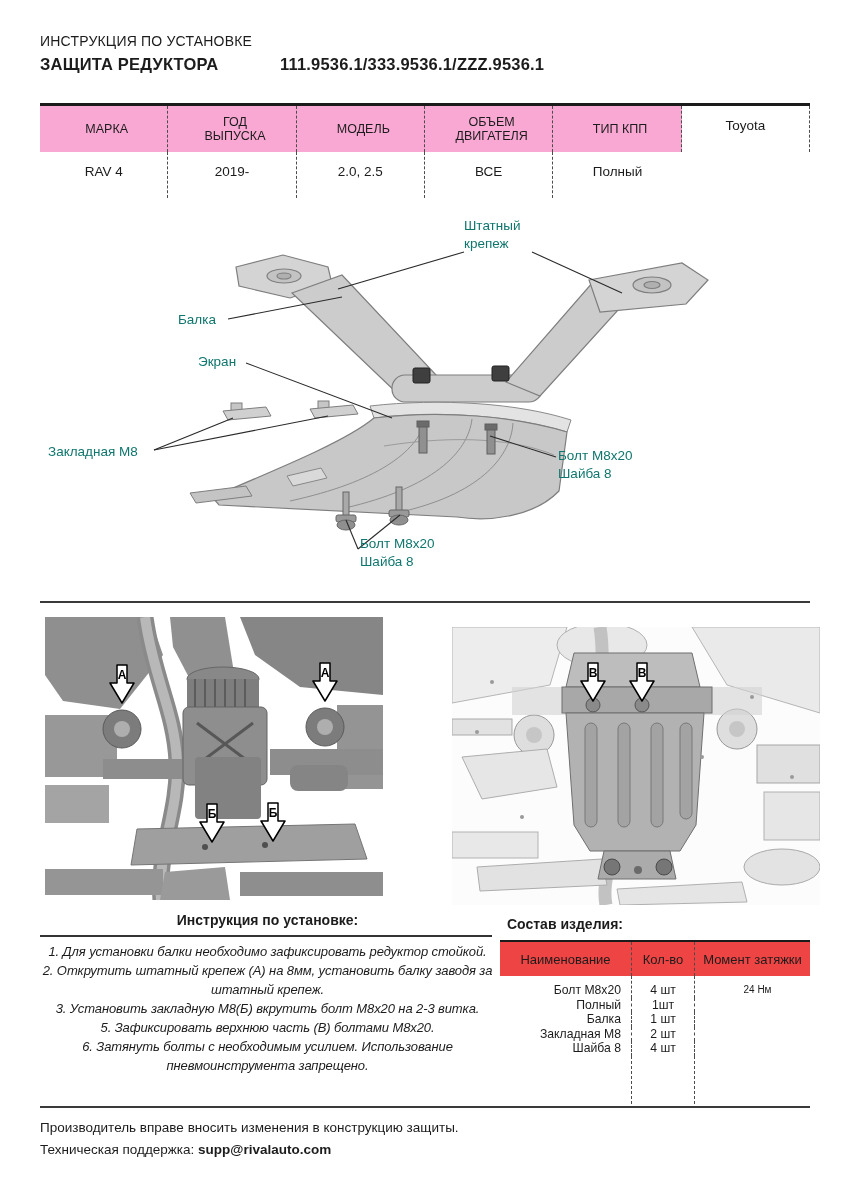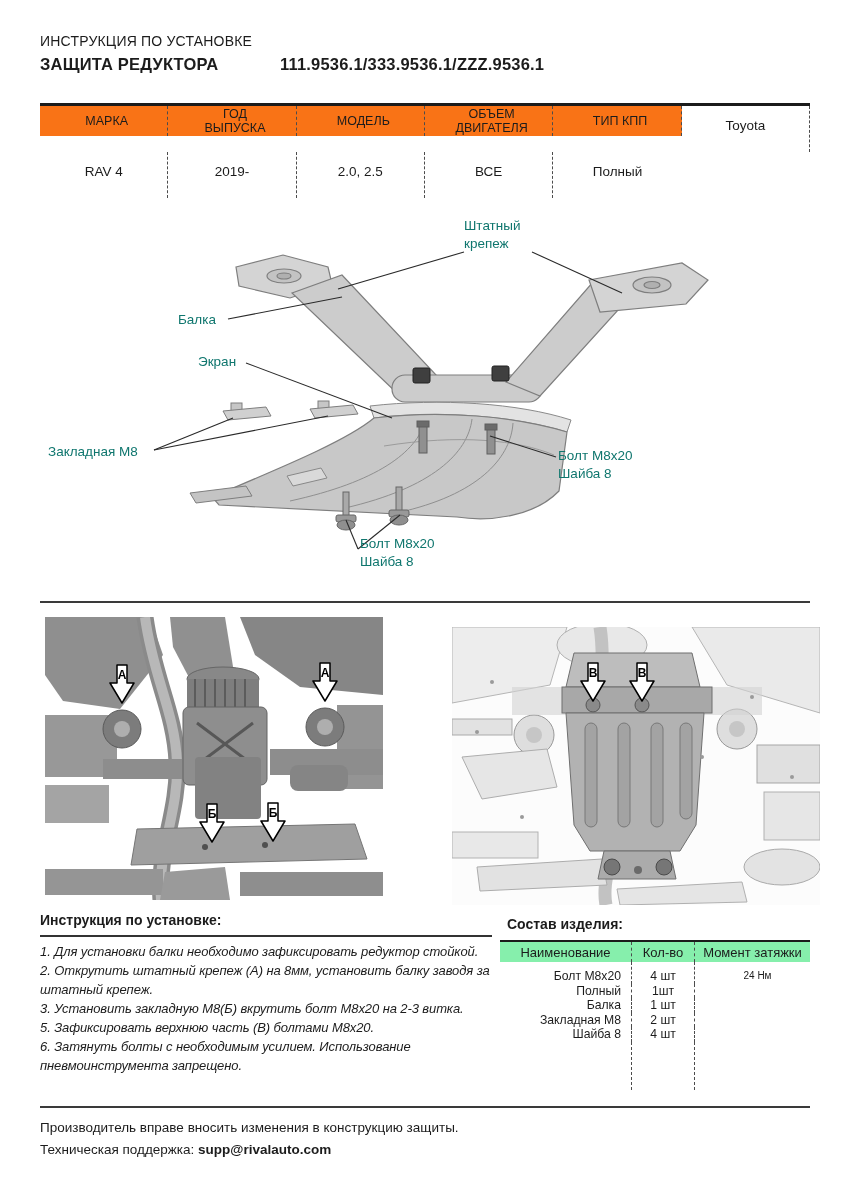--- a/index.html
+++ b/index.html
@@ -12,50 +12,50 @@
   .pre{white-space:pre-line;}
 
   
   .hdr-line1{left:40px;top:33px;font-size:14px;letter-spacing:.2px;}
   .hdr-line2{left:40px;top:55px;font-size:16.5px;font-weight:bold;letter-spacing:.2px;}
   .hdr-title{display:inline-block;width:240px;}
 
   
   .spec{left:40px;top:103px;width:770px;border-top:3px solid #1b1b1b;
         display:grid;grid-template-columns:repeat(6,1fr);}
-  .spec .th{background:#f97316;height:30px;display:flex;align-items:center;justify-content:center;
+  .spec .th{background:#f9a8d4;height:46px;display:flex;align-items:center;justify-content:center;
         text-align:center;font-size:12.5px;line-height:14px;padding-left:6px;}
   .spec .td{height:46px;display:flex;align-items:flex-start;justify-content:center;
         padding-top:12px;box-sizing:border-box;font-size:13.5px;}
   .spec .sep{border-right:1px dashed #4c4c4c;}
 
   
   .diagram{left:40px;top:205px;width:770px;height:392px;}
   .dlabel{position:absolute;font-size:13.5px;line-height:18px;color:#0f766e;}
 
   
   .rule{background:#3a3a3a;height:2px;}
 
   
   .photoL{left:45px;top:617px;width:338px;height:283px;}
   .photoR{left:452px;top:627px;width:368px;height:278px;}
   .marker{position:absolute;width:26px;height:40px;}
   .marker text{font-size:12px;font-weight:bold;font-family:"Liberation Sans","DejaVu Sans",sans-serif;}
 
   
-  .instr{left:40px;top:912px;width:455px;}
+  .instr{left:40px;top:912px;width:455px;text-align:center;}
   .instr-title{font-size:14px;font-weight:bold;margin:0 0 7px 0;}
   .instr-rule{border-top:2px solid #333;margin:0 0 5px 0;width:452px;}
   .instr-item{font-size:13px;line-height:19px;letter-spacing:-0.1px;font-style:italic;}
 
   
   .parts{left:500px;top:916px;width:310px;}
   .parts-title{font-size:14px;font-weight:bold;margin:0 0 8px 7px;}
   .ptable{border-top:2px solid #1b1b1b;display:grid;grid-template-columns:132px 63px 115px;}
-  .ptable .th{background:#86efac;height:20px;display:flex;align-items:center;justify-content:center;
+  .ptable .th{background:#ef4444;height:34px;display:flex;align-items:center;justify-content:center;
         font-size:13px;}
   .ptable .c1{ text-align:right;padding-right:10px;font-size:12.2px;line-height:14.5px;}
   .ptable .c2{ text-align:center;font-size:12.2px;line-height:14.5px;}
   .ptable .c3{ text-align:center;padding-left:10px;font-size:10px;line-height:14.5px;}
   .ptable .sep{border-right:1px dashed #4c4c4c;}
   .ptable .pad-top{padding-top:7px;}
   .ptable .filler{height:48px;}
 
   
   .footer-rule{left:40px;top:1106px;width:770px;}

